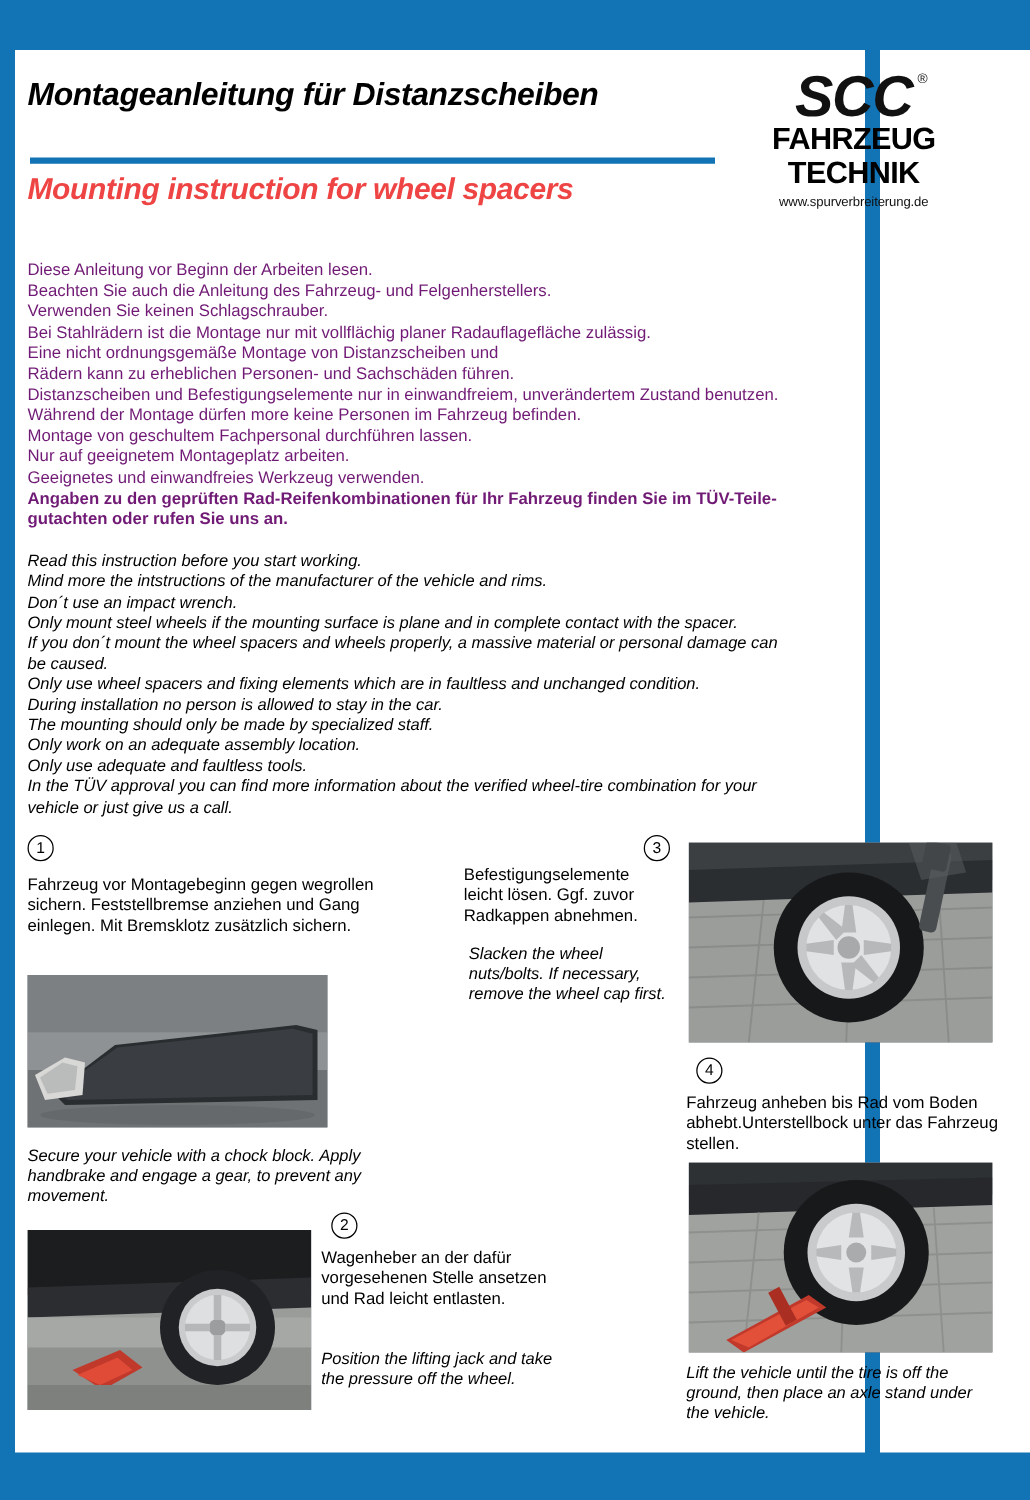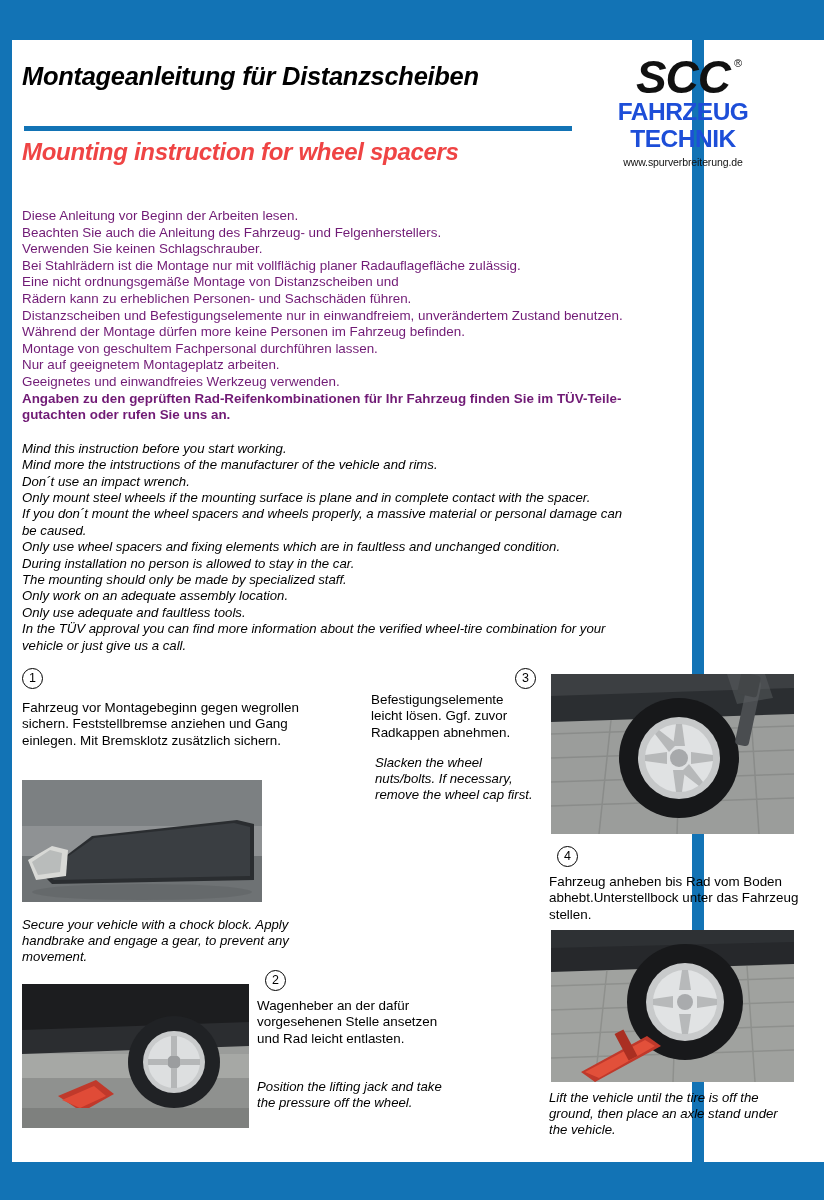--- a/index.html
+++ b/index.html
@@ -113,21 +113,21 @@
     font-weight: normal;
     position: absolute;
     top: 2px;
     right: -11px;
   }
   .logo-sub {
     font-size: 24.5px;
     font-weight: bold;
     line-height: 1.0;
     letter-spacing: -0.5px;
-    color: #1d4ed8;
+    color: #000000;
     margin-top: 2px;
   }
   .logo-url {
     font-size: 10.5px;
     color: #111;
     margin-top: 5px;
     letter-spacing: -0.1px;
   }
 
   
@@ -246,21 +246,21 @@
       <div class="ln">Distanzscheiben und Befestigungselemente nur in einwandfreiem, unverändertem Zustand benutzen.</div>
       <div class="ln">Während der Montage dürfen more keine Personen im Fahrzeug befinden.</div>
       <div class="ln">Montage von geschultem Fachpersonal durchführen lassen.</div>
       <div class="ln">Nur auf geeignetem Montageplatz arbeiten.</div>
       <div class="ln">Geeignetes und einwandfreies Werkzeug verwenden.</div>
       <div class="ln bold">Angaben zu den geprüften Rad-Reifenkombinationen für Ihr Fahrzeug finden Sie im TÜV-Teile-</div>
       <div class="ln bold">gutachten oder rufen Sie uns an.</div>
     </div>
 
     <div class="intro-en">
-      <div class="ln">Mind this instruction before you start working.</div>
+      <div class="ln">Read this instruction before you start working.</div>
       <div class="ln">Mind more the intstructions of the manufacturer of the vehicle and rims.</div>
       <div class="ln">Don´t use an impact wrench.</div>
       <div class="ln">Only mount steel wheels if the mounting surface is plane and in complete contact with the spacer.</div>
       <div class="ln">If you don´t mount the wheel spacers and wheels properly, a massive material or personal damage can</div>
       <div class="ln">be caused.</div>
       <div class="ln">Only use wheel spacers and fixing elements which are in faultless and unchanged condition.</div>
       <div class="ln">During installation no person is allowed to stay in the car.</div>
       <div class="ln">The mounting should only be made by specialized staff.</div>
       <div class="ln">Only work on an adequate assembly location.</div>
       <div class="ln">Only use adequate and faultless tools.</div>

